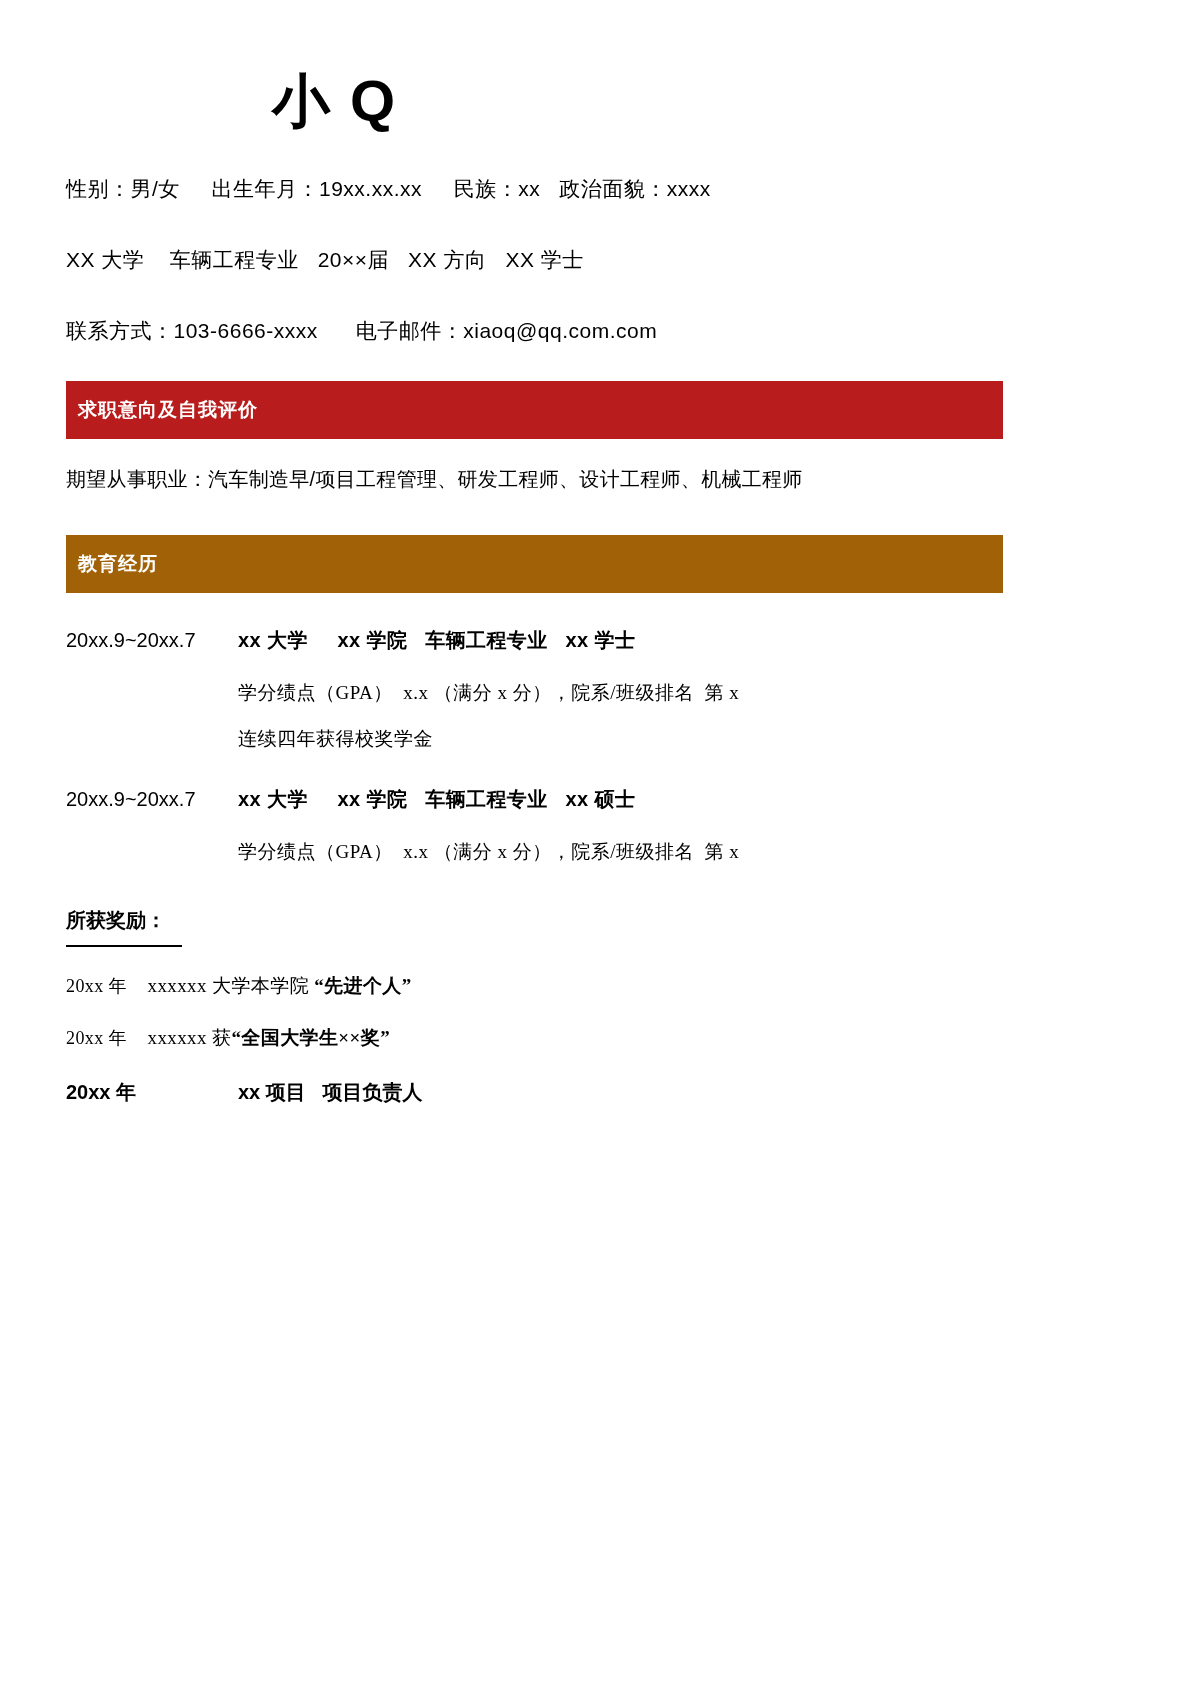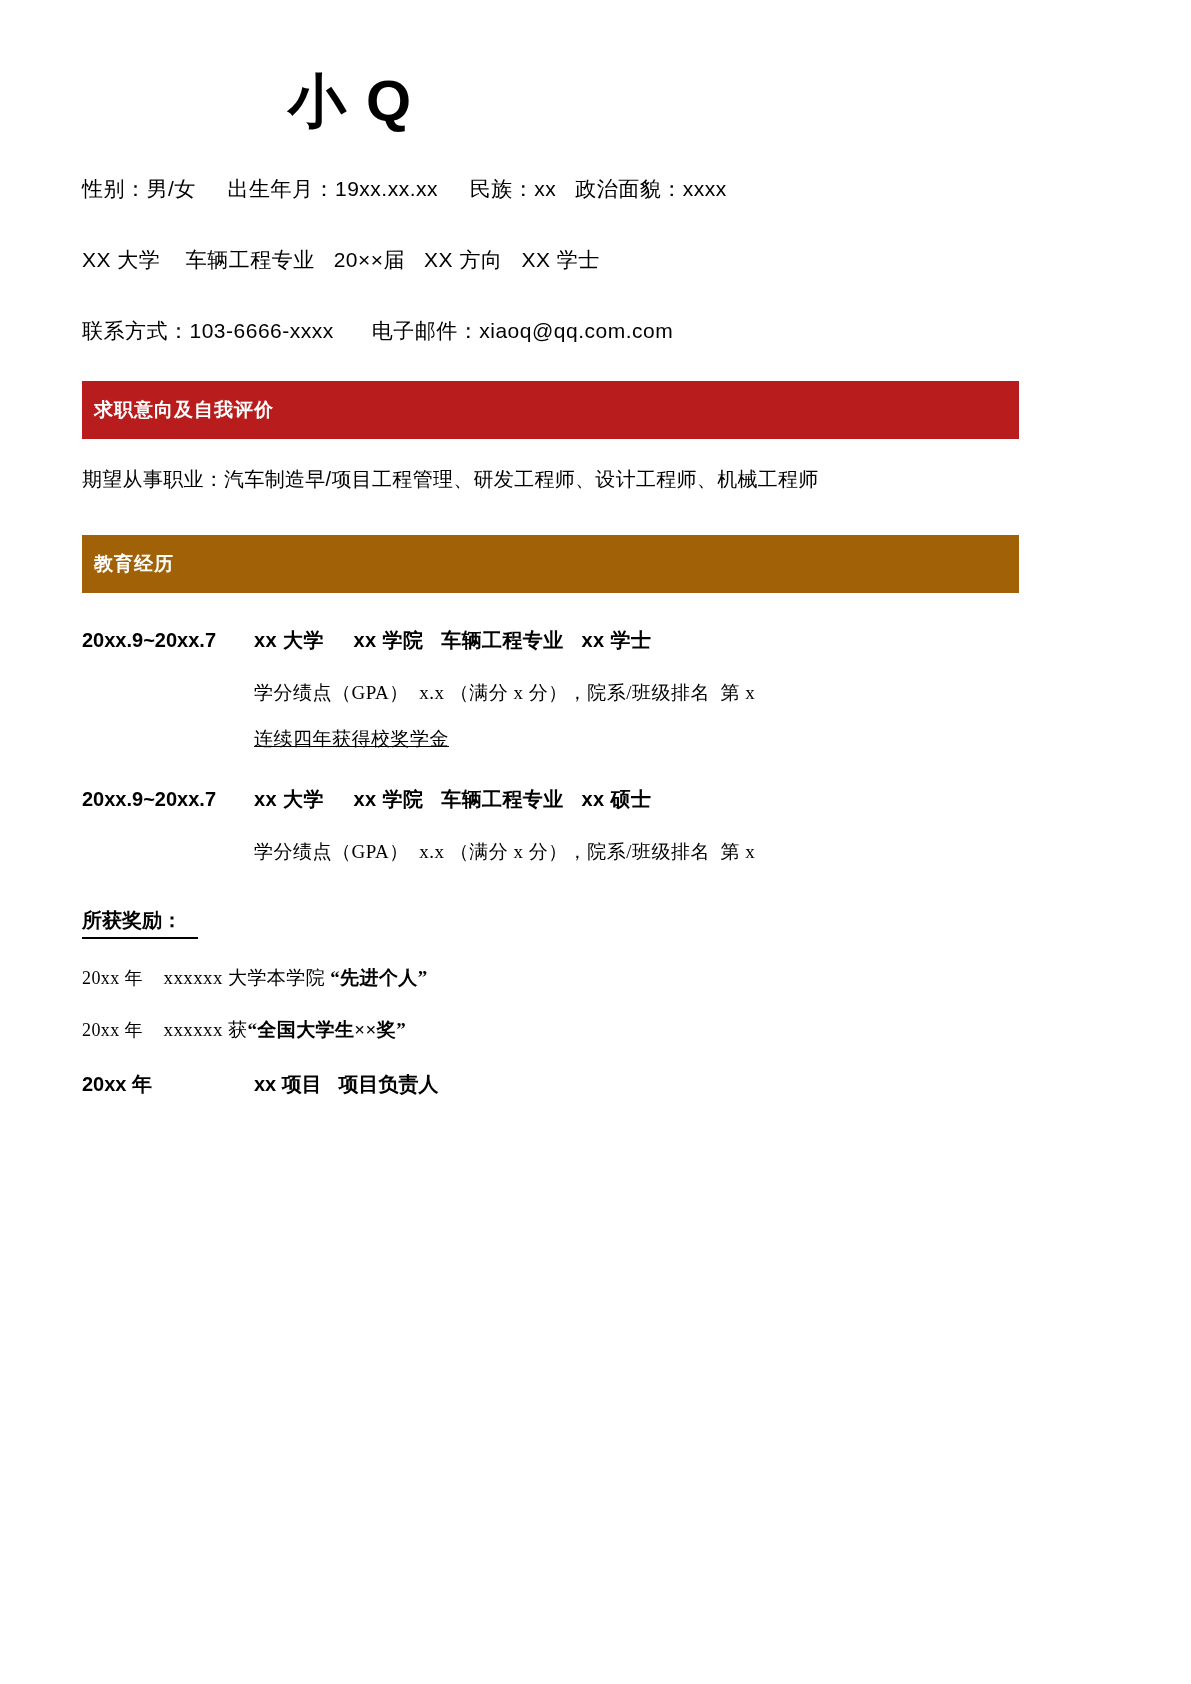--- a/index.html
+++ b/index.html
@@ -14,21 +14,20 @@
     color: #000000;
     overflow: hidden;
     position: relative;
   }
   .page {
     position: relative;
     width: 1069px;
     height: 1684px;
     box-sizing: border-box;
     padding: 0 66px;
-    margin-left: 16px;
   }
   
   .name-title {
     text-align: center;
     font-size: 58px;
     font-weight: bold;
     letter-spacing: 2px;
     margin: 0;
     padding-top: 68px;
     padding-right: 400px;
@@ -80,44 +79,44 @@
   
   .edu-row {
     display: flex;
     align-items: baseline;
     font-size: 20px;
     margin-top: 34px;
     white-space: pre;
   }
   .edu-row .date {
     min-width: 172px;
-    font-weight: bold;
+    font-weight: normal;
   }
   .edu-row .school {
     font-weight: bold;
     letter-spacing: 0.4px;
   }
   .edu-detail {
     font-family: "Liberation Serif", "DejaVu Serif", serif;
     font-size: 19px;
     margin-top: 26px;
     padding-left: 172px;
     white-space: pre;
     letter-spacing: 0.5px;
   }
-  .edu-detail.tight { margin-top: 20px; text-decoration: underline; }
+  .edu-detail.tight { margin-top: 20px; }
 
   
   .awards-heading {
     font-size: 20px;
     font-weight: bold;
     margin-top: 42px;
     display: inline-block;
     border-bottom: 2px solid #000;
-    padding-bottom: 3px;
+    padding-bottom: 11px;
     padding-right: 16px;
   }
   .award-row {
     font-family: "Liberation Serif", "DejaVu Serif", serif;
     font-size: 19px;
     margin-top: 26px;
     white-space: pre;
     letter-spacing: 0.4px;
   }
   .award-row .award-year { font-size: 18px; }

